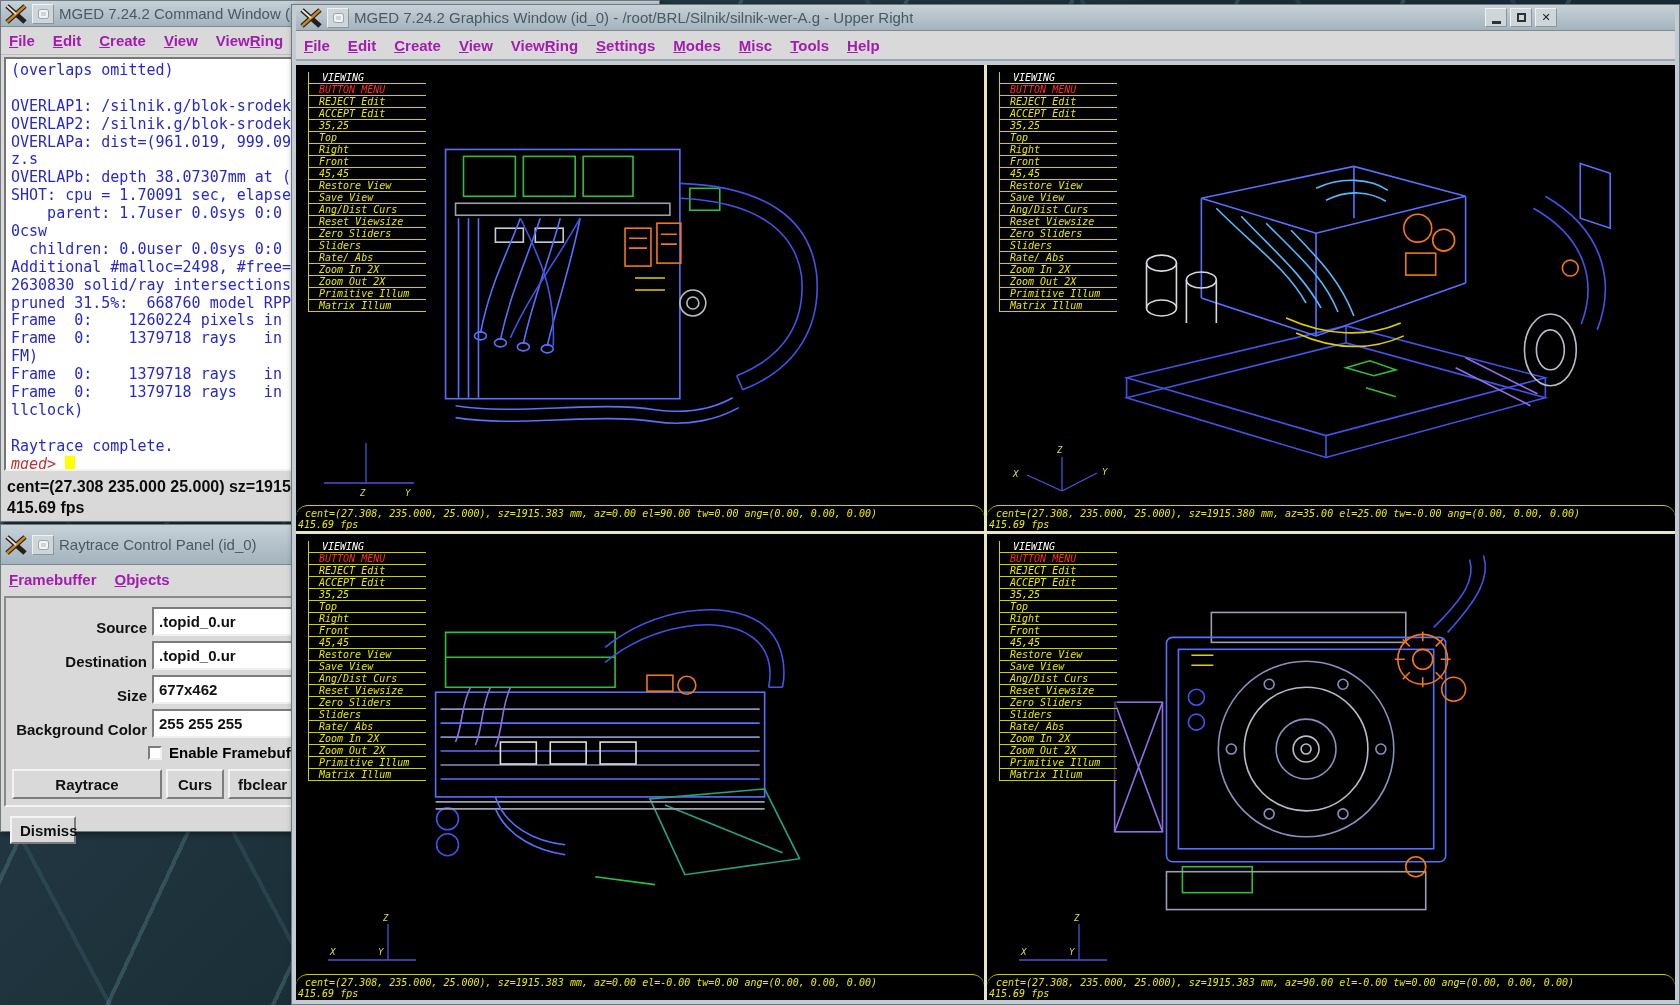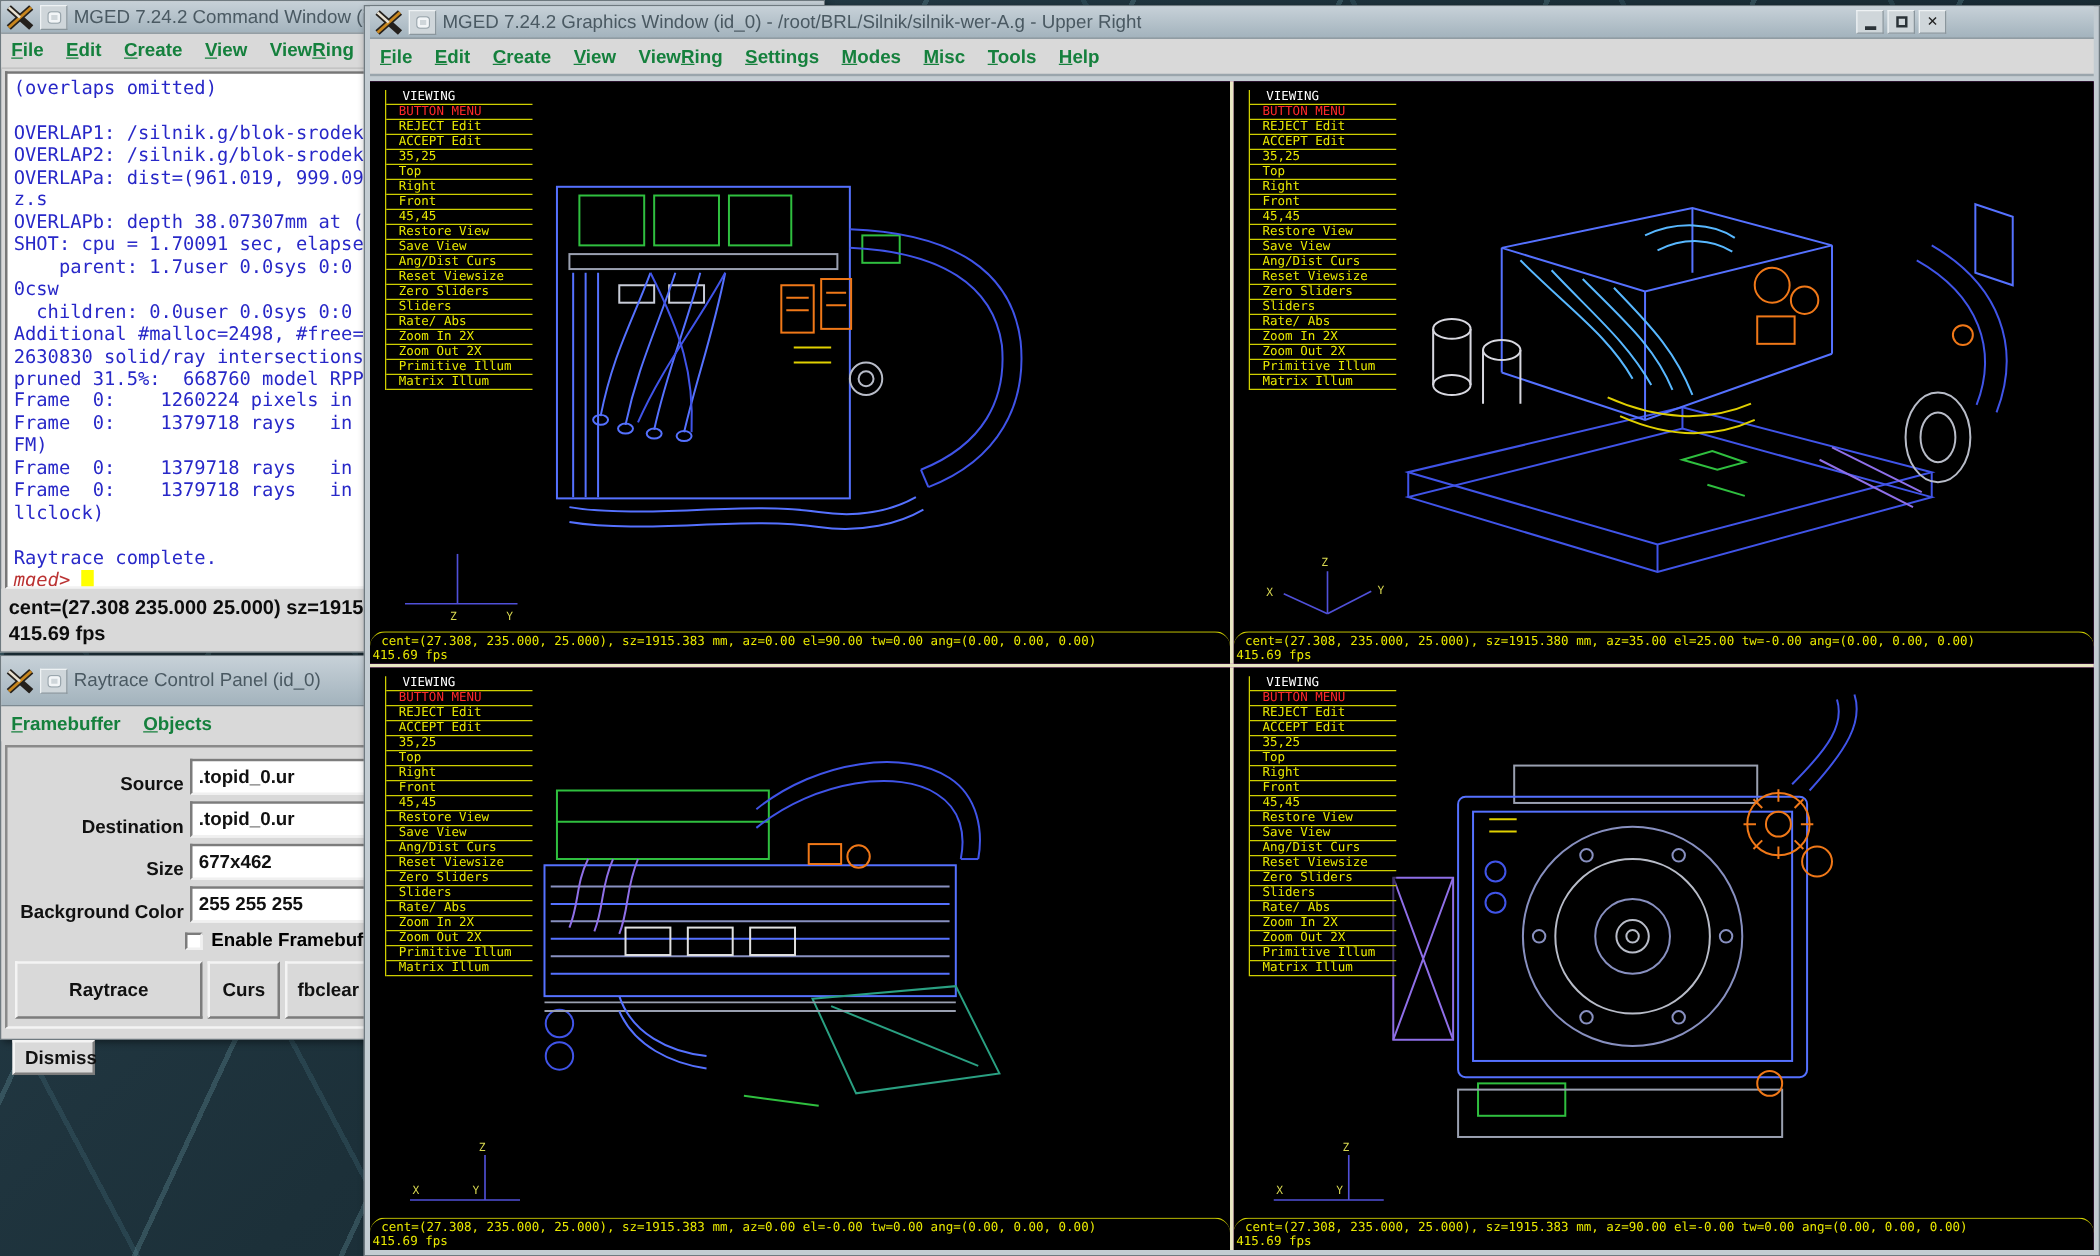--- a/index.html
+++ b/index.html
@@ -12,21 +12,21 @@
       linear-gradient(135deg,#2a4350 0%, #1c3039 45%, #12222b 100%);
     position:relative;
   }
   .window { position:absolute; background:#d9d9d9; border:1px solid #6f7a80; box-shadow:2px 2px 6px rgba(0,0,0,.45); }
   .titlebar { height:26px; background:linear-gradient(#c7d1d8,#a3b3bd); display:flex; align-items:center; padding:0 4px; gap:5px; border-bottom:1px solid #7d8a92; position:relative; }
   .title-text { font-size:15px; color:#4a5962; white-space:nowrap; overflow:hidden; }
   .logo { width:22px; height:20px; flex:0 0 auto; }
   .winmenu-btn { width:22px; height:20px; background:#cfd6da; border:1px solid; border-color:#eef2f4 #8a969d #8a969d #eef2f4; display:flex; align-items:center; justify-content:center; flex:0 0 auto; }
   .winmenu-btn i { display:block; width:9px; height:8px; border:2px solid #f2f5f7; border-radius:2px; box-shadow:0 0 0 1px #9aa6ad; }
   .menubar { height:28px; background:#d9d9d9; display:flex; align-items:center; padding-left:8px; border-bottom:1px solid #bdbdbd; }
-  .menu-item { font-size:15px; font-weight:bold; color:#15803d; margin-right:18px; white-space:nowrap; cursor:default; }
+  .menu-item { font-size:15px; font-weight:bold; color:#a21caf; margin-right:18px; white-space:nowrap; cursor:default; }
   .menu-item u { text-decoration:underline; }
   .wbtns { position:absolute; right:118px; top:3px; display:flex; gap:3px; }
   .wbtn { width:22px; height:19px; background:#cfd6da; border:1px solid; border-color:#eef2f4 #8a969d #8a969d #eef2f4; display:flex; align-items:center; justify-content:center; font-size:11px; color:#222; }
   .wbtn .bar { width:9px; height:3px; background:#2b3338; margin-top:9px; }
   .wbtn .box { width:9px; height:9px; border:2px solid #2b3338; }
 
   
   #cmdwin { left:0; top:0; width:660px; height:522px; z-index:1; }
   #terminal { position:absolute; left:3px; right:3px; top:56px; height:414px; background:#ffffff;
     border:2px solid; border-color:#777 #f2f2f2 #f2f2f2 #777; padding:3px 0 0 5px;
@@ -42,32 +42,32 @@
   #rt-form { margin:3px; border:2px solid; border-color:#8a8a8a #f4f4f4 #f4f4f4 #8a8a8a; padding:9px 6px 6px 6px; }
   .rt-row { display:flex; align-items:flex-end; margin-bottom:5px; }
   .rt-label { width:140px; text-align:right; font-size:15px; font-weight:bold; color:#111; padding-right:5px; white-space:nowrap; }
   .rt-entry { flex:1; height:29px; background:#fff; border:2px solid; border-color:#7c7c7c #f0f0f0 #f0f0f0 #7c7c7c;
     font-family:"Liberation Sans", sans-serif; font-size:15px; font-weight:bold; color:#111; padding-left:5px; outline:none; }
   .rt-check-row { display:flex; align-items:center; margin:6px 0 8px 136px; }
   .cb { width:14px; height:14px; background:#fff; border:2px solid; border-color:#7c7c7c #f0f0f0 #f0f0f0 #7c7c7c; margin-right:7px; flex:0 0 auto; }
   .cb-label { font-size:15px; font-weight:bold; white-space:nowrap; }
   .rt-btn-row { display:flex; gap:4px; }
   .btn { background:#d9d9d9; border:2px solid; border-color:#f4f4f4 #7c7c7c #7c7c7c #f4f4f4;
-    font-size:15px; font-weight:bold; color:#111; height:46px; padding:0 8px; white-space:nowrap; }
+    font-size:15px; font-weight:bold; color:#111; height:30px; padding:0 8px; white-space:nowrap; }
   .btn-raytrace { width:150px; }
   .btn-abort { width:58px; }
   .btn-fbclear { width:66px; }
   .btn-advanced { width:92px; }
   #dismiss-btn { margin:6px 0 0 9px; width:66px; height:28px; }
 
   
   #gfxwin { left:291px; top:4px; width:1389px; height:1001px; background:#c3ccd2; z-index:3; padding:0 4px 4px 4px; }
   #gfx-menubar { border-bottom:2px solid #9aa5ac; height:30px; }
   #viewports { position:absolute; left:4px; right:4px; top:60px; bottom:4px; background:#a21caf;
-    display:grid; grid-template-columns:1fr 3px 1fr; grid-template-rows:1fr 3px 1fr; }
+    display:grid; grid-template-columns:1fr 3px 1fr; grid-template-rows:1fr 3px 1fr;font-style:italic; }
   .sash { background:#e8e6c2; }
   .sash-h { grid-column:1 / 4; }
   .pane { position:relative; background:#000; overflow:hidden; }
   .wire { position:absolute; left:0; top:0; width:100%; height:100%; }
   .vmenu { position:absolute; left:12px; top:7px; width:118px; border-left:1px solid #cfcf00; background:rgba(0,0,0,.55); }
   .vrow { font-family:"DejaVu Sans Mono", monospace; font-size:10px; line-height:11px; height:12px;
     color:#e8e800; padding-left:10px; border-bottom:1px solid #cfcf00; white-space:nowrap; cursor:default; }
   .vhead { color:#ffffff; padding-left:13px; }
   .vred { color:#ff2a2a; }
   .pstatus { position:absolute; left:0; right:0; bottom:0; border-top:1px solid #cfcf00;

